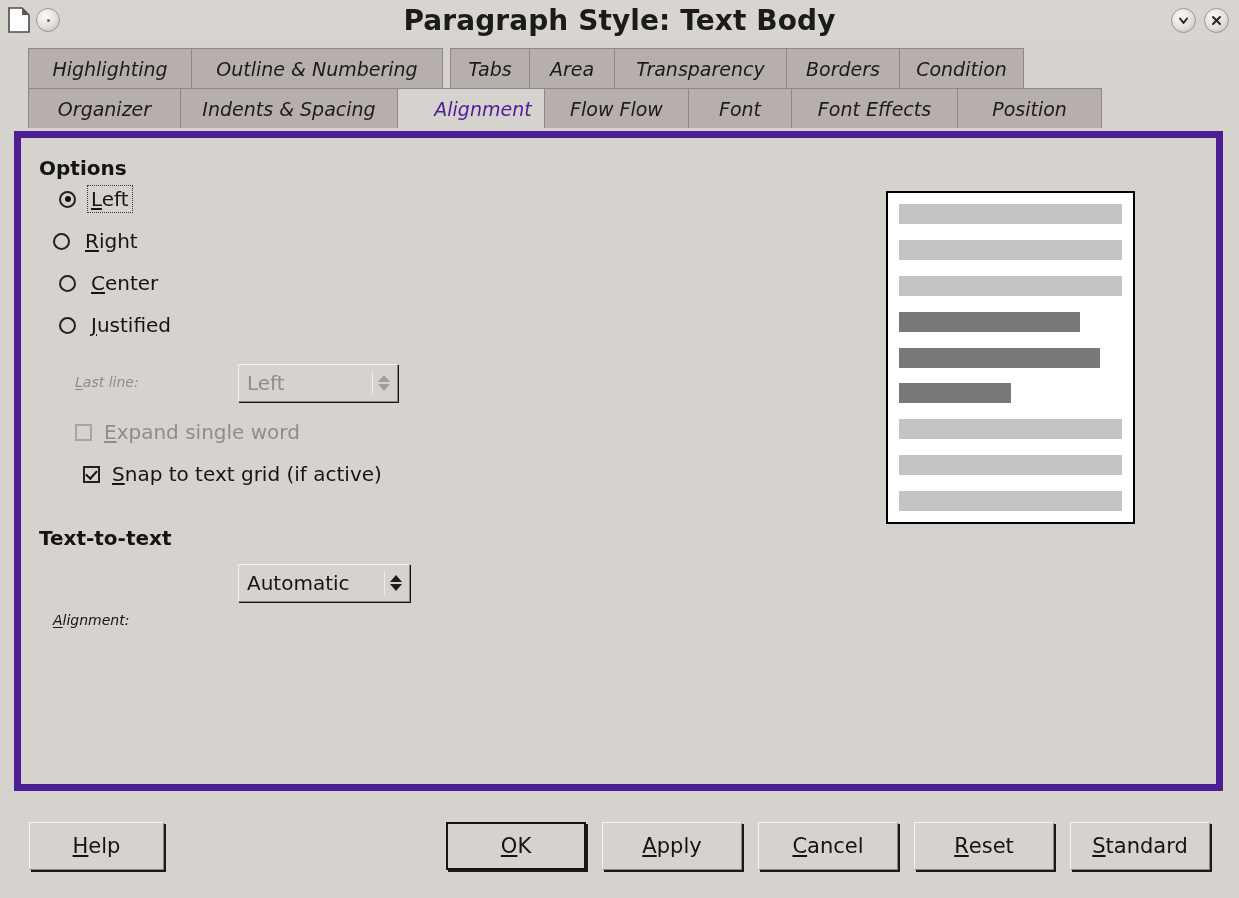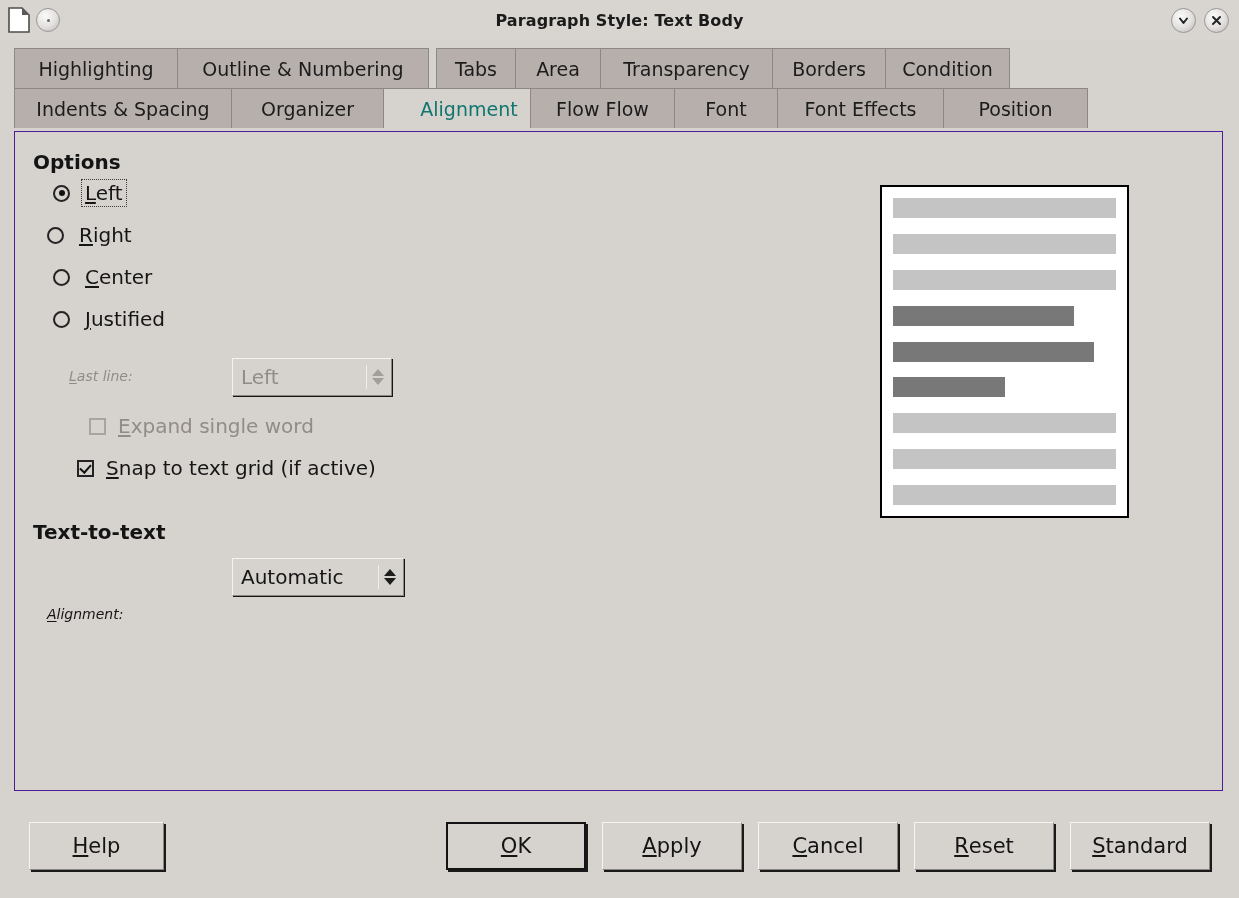--- a/index.html
+++ b/index.html
@@ -26,61 +26,61 @@
     width: 24px; height: 24px; border-radius: 50%;
     background: radial-gradient(circle at 38% 32%, #fbfbfb 0%, #e2e0de 55%, #b8b5b2 100%);
     border: 1px solid #9a9794;
     display: flex; align-items: center; justify-content: center;
     box-sizing: border-box;
   }
   .circ-btn .dot { width:3px; height:3px; border-radius:50%; background:#6b6865; }
   .tb-title {
     position:absolute; left:0; right:0; top:0; height:40px;
     display:flex; align-items:center; justify-content:center;
-    font-size: 16px; font-weight: bold; color: #1b1b1b;
+    font-size: 28px; font-weight: bold; color: #1b1b1b;
     letter-spacing: 0.1px;
     pointer-events:none;
   }
   .tb-right {
     position:absolute; right:10px; top:0; height:40px;
     display:flex; align-items:center; gap:8px;
   }
   .tb-right .circ-btn { width:25px; height:25px; }
 
   
   .tabstrip {
-    position:absolute; left:14px; top:48px; width: 1211px;
+    position:absolute; left:28px; top:48px; width: 1211px; font-style: italic;
   }
   .tabrow { display:flex; height: 40px; }
   .tabrow.row1 { margin-left: 0; }
   .tab {
     background: #b6afab;
     border: 1px solid #8e8885;
     border-bottom: none;
     margin-right: -1px;
     display:flex; align-items:center; justify-content:center;
     font-size: 19px; color: #1c1c1c;
     box-sizing: border-box;
     height: 40px;
     padding: 0 10px;
     white-space: nowrap;
   }
   .tab.active {
     background: #d6d2ce;
     border-color: #8e8885;
-    color:#0f766e;
+    color:#4c1d95;
     position: relative; z-index: 5; padding-left: 34px;
   }
 
   
   .panel {
     position:absolute; left:14px; top:131px;
     width: 1209px; height: 660px;
     background: #d6d2ce;
-    border: 1px solid #4c1d95;
+    border: 7px solid #4c1d95;
     box-sizing: border-box;
   }
   .panel-inner { position:relative; width:100%; height:100%; }
 
   .group-title {
     position:absolute;
     font-size: 20px; font-weight: bold; color:#141414;
   }
 
   
@@ -227,22 +227,22 @@
   <div class="tabrow row1" id="tabrow1">
       <div class="tab" style="width: 164px;">Highlighting</div>
       <div class="tab" style="width: 252px;">Outline &amp; Numbering</div>
       <div class="tab" style="width: 80px; margin-left: 8px;">Tabs</div>
       <div class="tab" style="width: 86px;">Area</div>
       <div class="tab" style="width: 173px;">Transparency</div>
       <div class="tab" style="width: 114px;">Borders</div>
       <div class="tab" style="width: 125px;">Condition</div>
     </div>
   <div class="tabrow row2" id="tabrow2">
+      <div class="tab" style="width: 153px;">Organizer</div>
       <div class="tab" style="width: 218px;">Indents &amp; Spacing</div>
-      <div class="tab" style="width: 153px;">Organizer</div>
       <div class="tab active" style="width: 148px;">Alignment</div>
       <div class="tab" style="width: 145px;">Flow Flow</div>
       <div class="tab" style="width: 104px;">Font</div>
       <div class="tab" style="width: 167px;">Font Effects</div>
       <div class="tab" style="width: 145px;">Position</div>
     </div>
 </div>
 
 <div class="panel">
   <div class="panel-inner">
@@ -273,21 +273,21 @@
     </div>
     <div class="combo dis" style="left:217px; top:226px; width:160px; height:38px;">
       <span class="cval">Left</span>
       <span class="caret-sep"></span>
       <span class="spin">
         <span class="tri-up"></span>
         <span class="tri-dn"></span>
       </span>
     </div>
 
-    <div class="check-row disabled" style="left:74px; top:282px;">
+    <div class="check-row disabled" style="left:54px; top:282px;">
       <span class="cbox"></span>
       <span><u class="acc">E</u><span>xpand single word</span></span>
     </div>
 
     <div class="check-row" style="left:62px; top:324px;">
       <span class="cbox checked"></span>
       <span><u class="acc">S</u><span>nap to text grid (if active)</span></span>
     </div>
 
     <div class="group-title" style="left:18px; top:388px;">Text-to-text</div>

